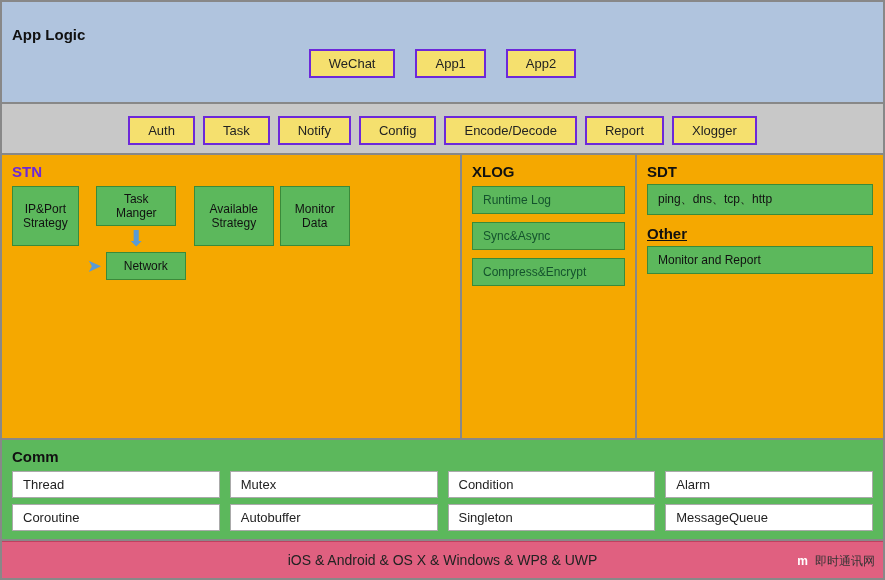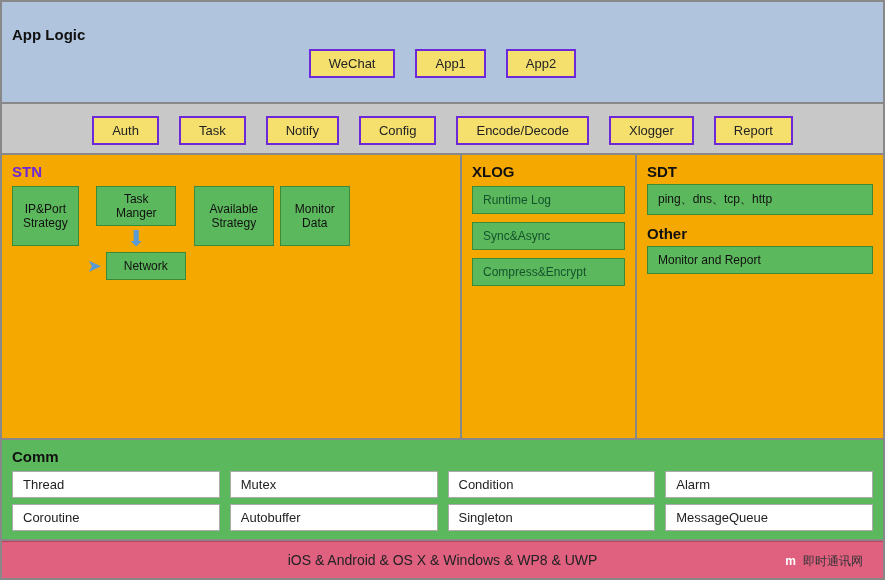--- a/index.html
+++ b/index.html
@@ -40,21 +40,21 @@
     }
 
     
     .wrapper-section {
       background: #c8c8c8;
       padding: 8px 10px;
       border-bottom: 2px solid #888;
     }
     .wrapper-items {
       display: flex;
-      gap: 20px;
+      gap: 8px;
       flex-wrap: wrap;
       margin-top: 4px;
       justify-content: center;
     }
 
     
     .yellow-box {
       background: #f5e06e;
       border: 2px solid #6d28d9;
       padding: 5px 18px;
@@ -176,21 +176,21 @@
       font-size: 12px;
     }
 
     
     .sdt-other-section {
       background: #f5a800;
       padding: 8px 10px;
       flex: 1;
     }
     .sdt-title { font-weight: bold; font-size: 15px; color: #111; margin-bottom: 4px; }
-    .other-title { font-weight: bold; font-size: 15px; color: #111; margin: 10px 0 4px 0; }
+    .other-title { font-weight: bold; font-size: 15px; color: #111; margin: 10px 0 4px 0; text-decoration: underline; }
     .sdt-box, .other-box {
       background: #5cb85c;
       border: 1px solid #3a8a3a;
       color: #111;
       padding: 6px 10px;
       font-size: 12px;
     }
 
     
     .comm-section {
@@ -216,21 +216,21 @@
     .footer {
       background: #e06080;
       padding: 10px;
       text-align: center;
       font-size: 14px;
       color: #222;
       border-top: 1px solid #c04060;
     }
     .footer-logo {
       position: absolute;
-      right: 20px;
+      right: 8px;
       bottom: 8px;
       font-size: 11px;
       color: #555;
     }
     .footer-wrapper {
       position: relative;
     }
   </style>
 </head>
 <body>
@@ -246,22 +246,22 @@
     </div>
   </div>
 
   <div class="wrapper-section">
     <div class="wrapper-items">
       <div class="yellow-box">Auth</div>
       <div class="yellow-box">Task</div>
       <div class="yellow-box">Notify</div>
       <div class="yellow-box">Config</div>
       <div class="yellow-box">Encode/Decode</div>
+      <div class="yellow-box">Report</div>
       <div class="yellow-box">Xlogger</div>
-      <div class="yellow-box">Report</div>
     </div>
   </div>
 
   <div class="middle-row">
 
     <div class="stn-section">
       <div class="stn-title">STN</div>
       <div class="stn-inner">
 
         <div class="stn-col1">

